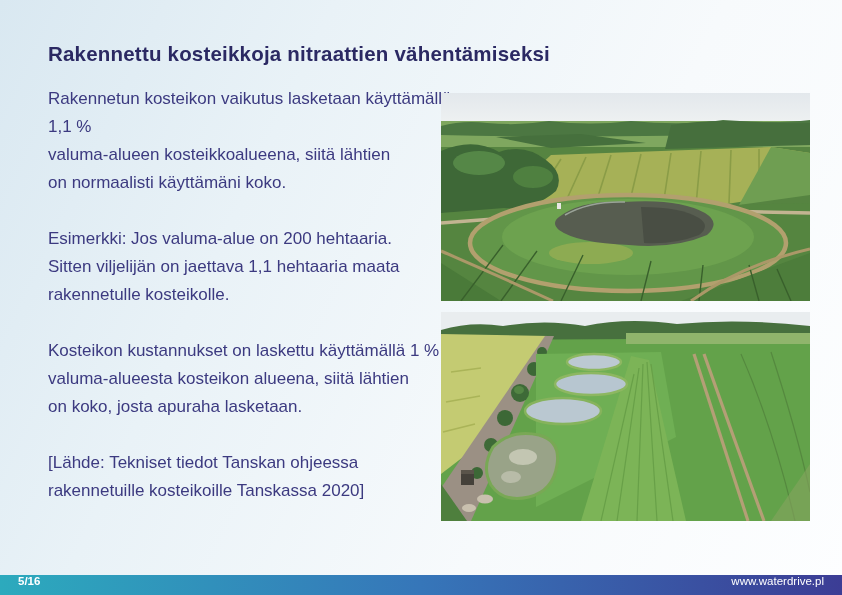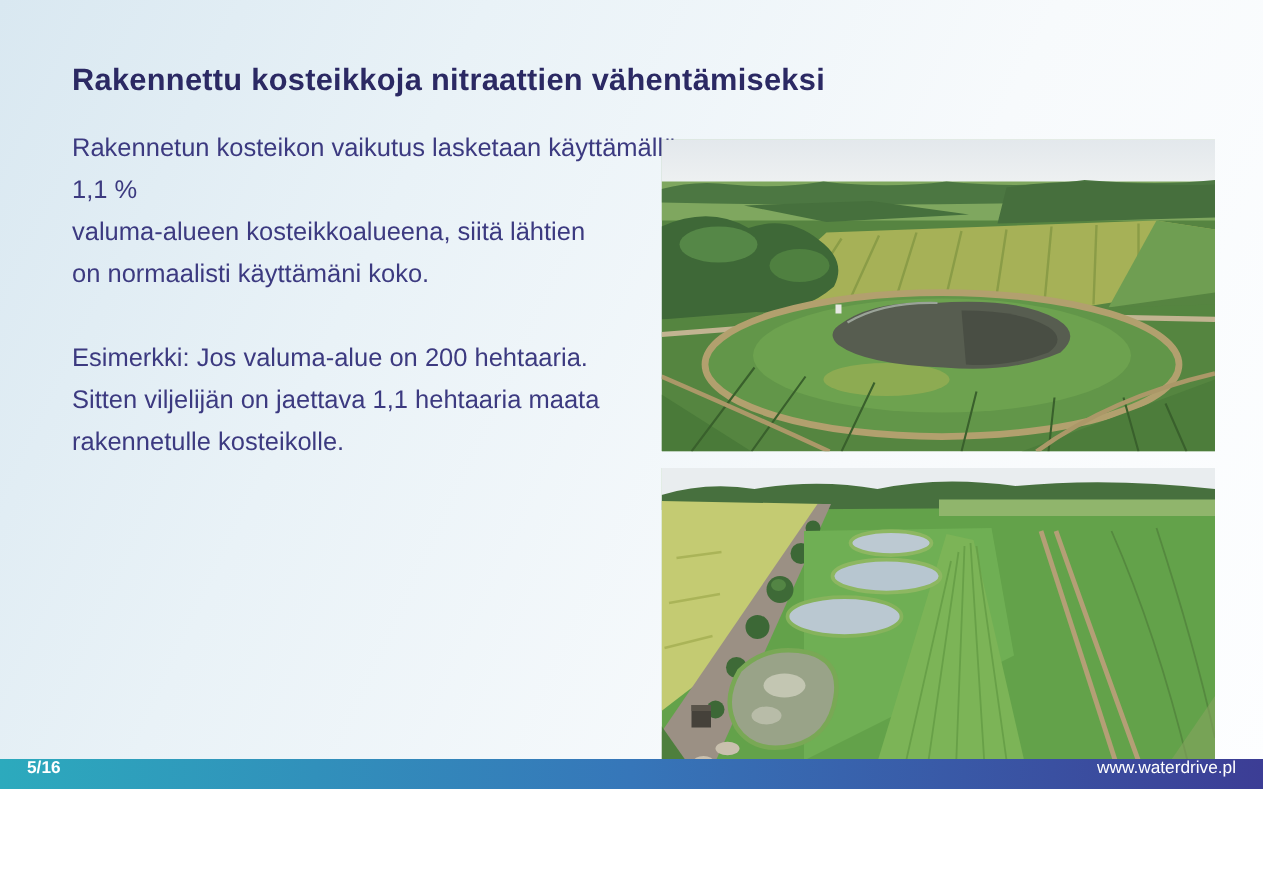--- a/index.html
+++ b/index.html
@@ -1,17 +1,17 @@
 <!DOCTYPE html>
 <html><head>
 <meta charset="utf-8">
 <style>
   html,body { margin:0; padding:0; background:#fff; }
   .slide {
-    position:relative; width:842px; height:526px; overflow:hidden;
+    position:relative; width:842px; height:595px; overflow:hidden;
     font-family:"Liberation Sans", sans-serif;
     background:linear-gradient(115deg,#d9e8f1 0%, #e9f2f7 30%, #f7fafc 65%, #fdfeff 100%);
   }
   .title {
     position:absolute; left:48px; top:42px; margin:0;
     font-size:20.5px; font-weight:700; color:#2b2963; letter-spacing:.2px;
   }
   .text-col {
     position:absolute; left:48px; top:85px; width:404px;
     color:#3c3a80; font-size:17px;
@@ -37,20 +37,25 @@
 
   <h1 class="title">Rakennettu kosteikkoja nitraattien vähentämiseksi</h1>
 
   <div class="text-col">
     <p>Rakennetun kosteikon vaikutus lasketaan käyttämällä 1,1 %
 valuma-alueen kosteikkoalueena, siitä lähtien
 on normaalisti käyttämäni koko.</p>
     <p>Esimerkki: Jos valuma-alue on 200 hehtaaria.
 Sitten viljelijän on jaettava 1,1 hehtaaria maata
 rakennetulle kosteikolle.</p>
+    <p>Kosteikon kustannukset on laskettu käyttämällä 1 %
+valuma-alueesta kosteikon alueena, siitä lähtien
+on koko, josta apuraha lasketaan.</p>
+    <p>[Lähde: Tekniset tiedot Tanskan ohjeessa
+rakennetuille kosteikoille Tanskassa 2020]</p>
   </div>
 
   <figure class="photo photo-top" style="margin:0">
     <svg viewBox="0 0 369 208" preserveAspectRatio="none">
       <defs>
         <linearGradient id="sky1" x1="0" y1="0" x2="0" y2="1">
           <stop offset="0" stop-color="#e3e8ec"></stop>
           <stop offset="1" stop-color="#f1f3f3"></stop>
         </linearGradient>
       </defs>

